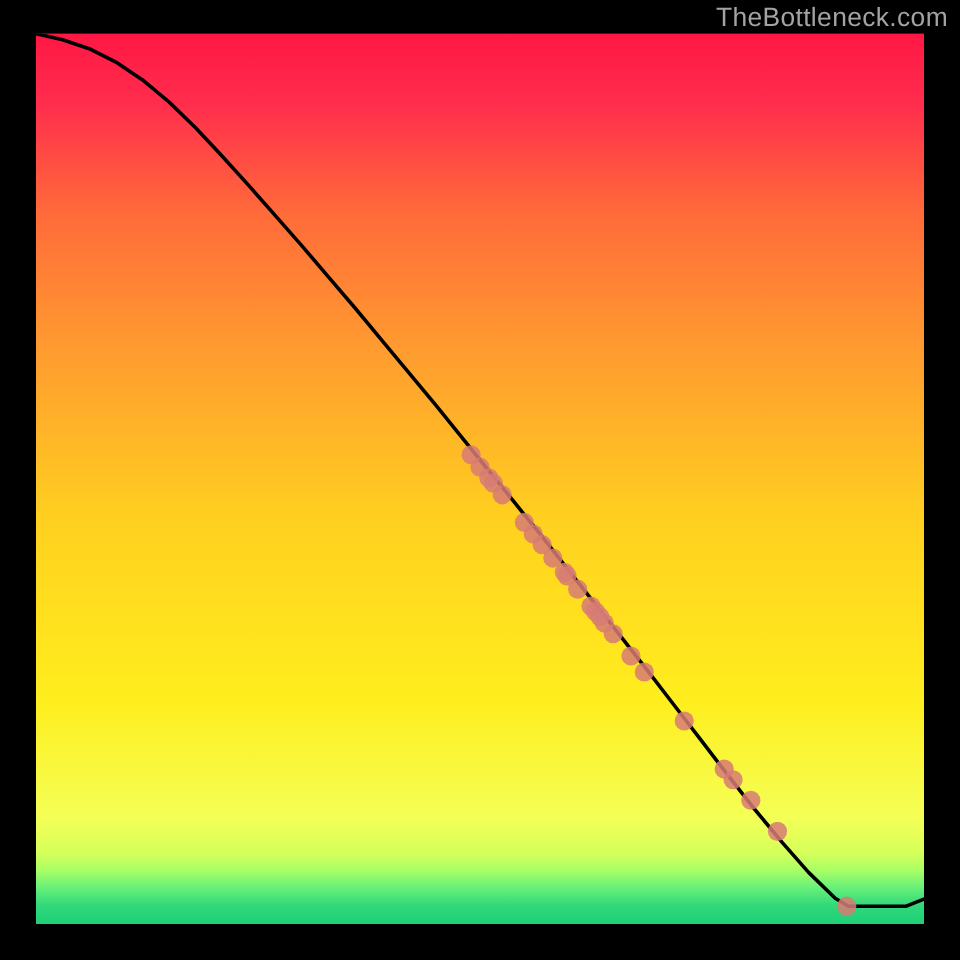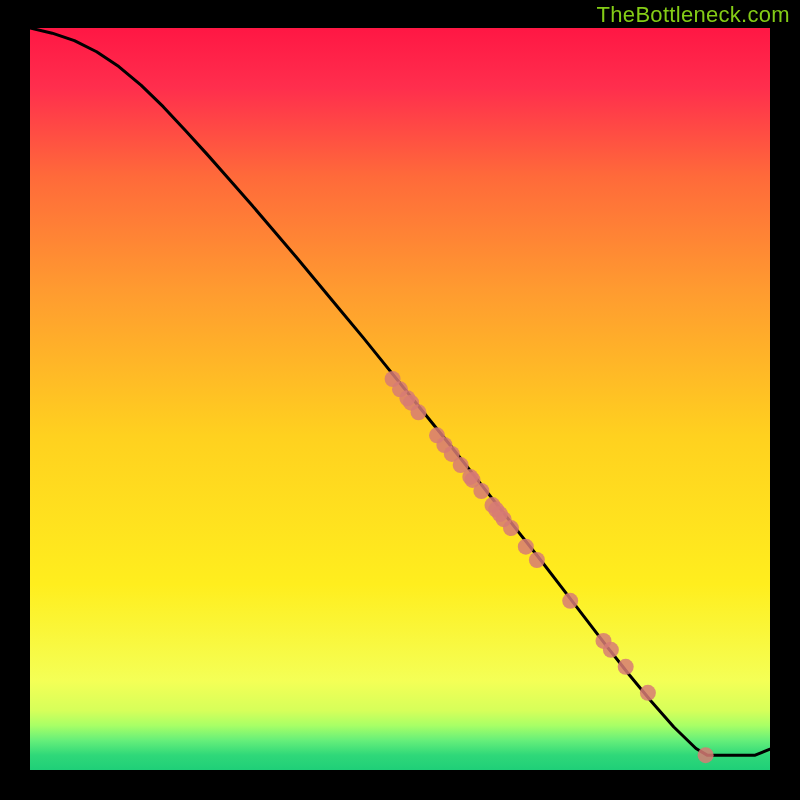--- a/index.html
+++ b/index.html
@@ -21,21 +21,21 @@
     position: absolute;
     inset: 0;
     width: 800px;
     height: 800px;
     display: block;
   }
   .watermark {
     position: absolute;
     top: 2px;
     right: 10px;
-    color: #84cc16;
+    color: #a3a3a3;
     font-size: 22px;
     font-weight: 500;
     letter-spacing: 0.3px;
     user-select: none;
     pointer-events: none;
   }
 </style>
 </head>
 <body>
 

